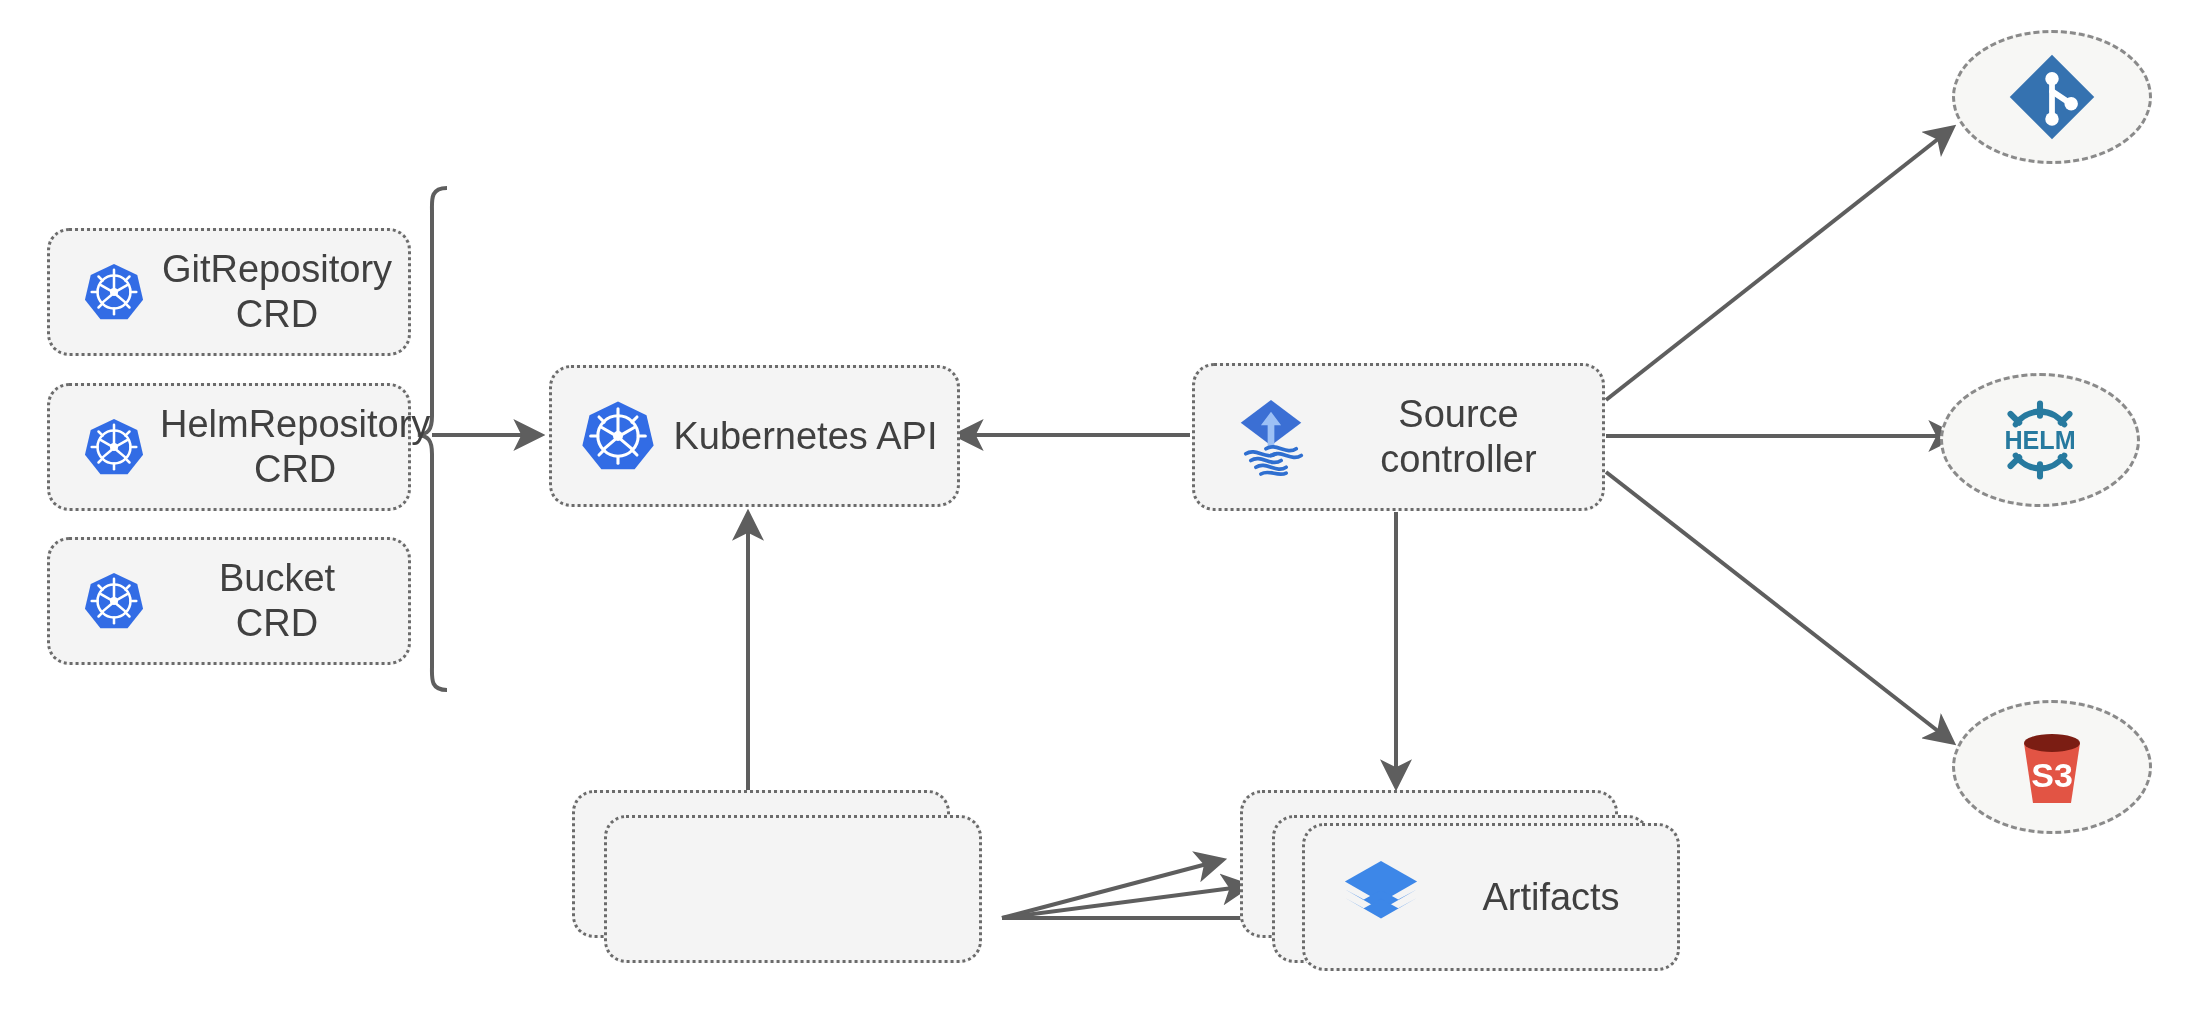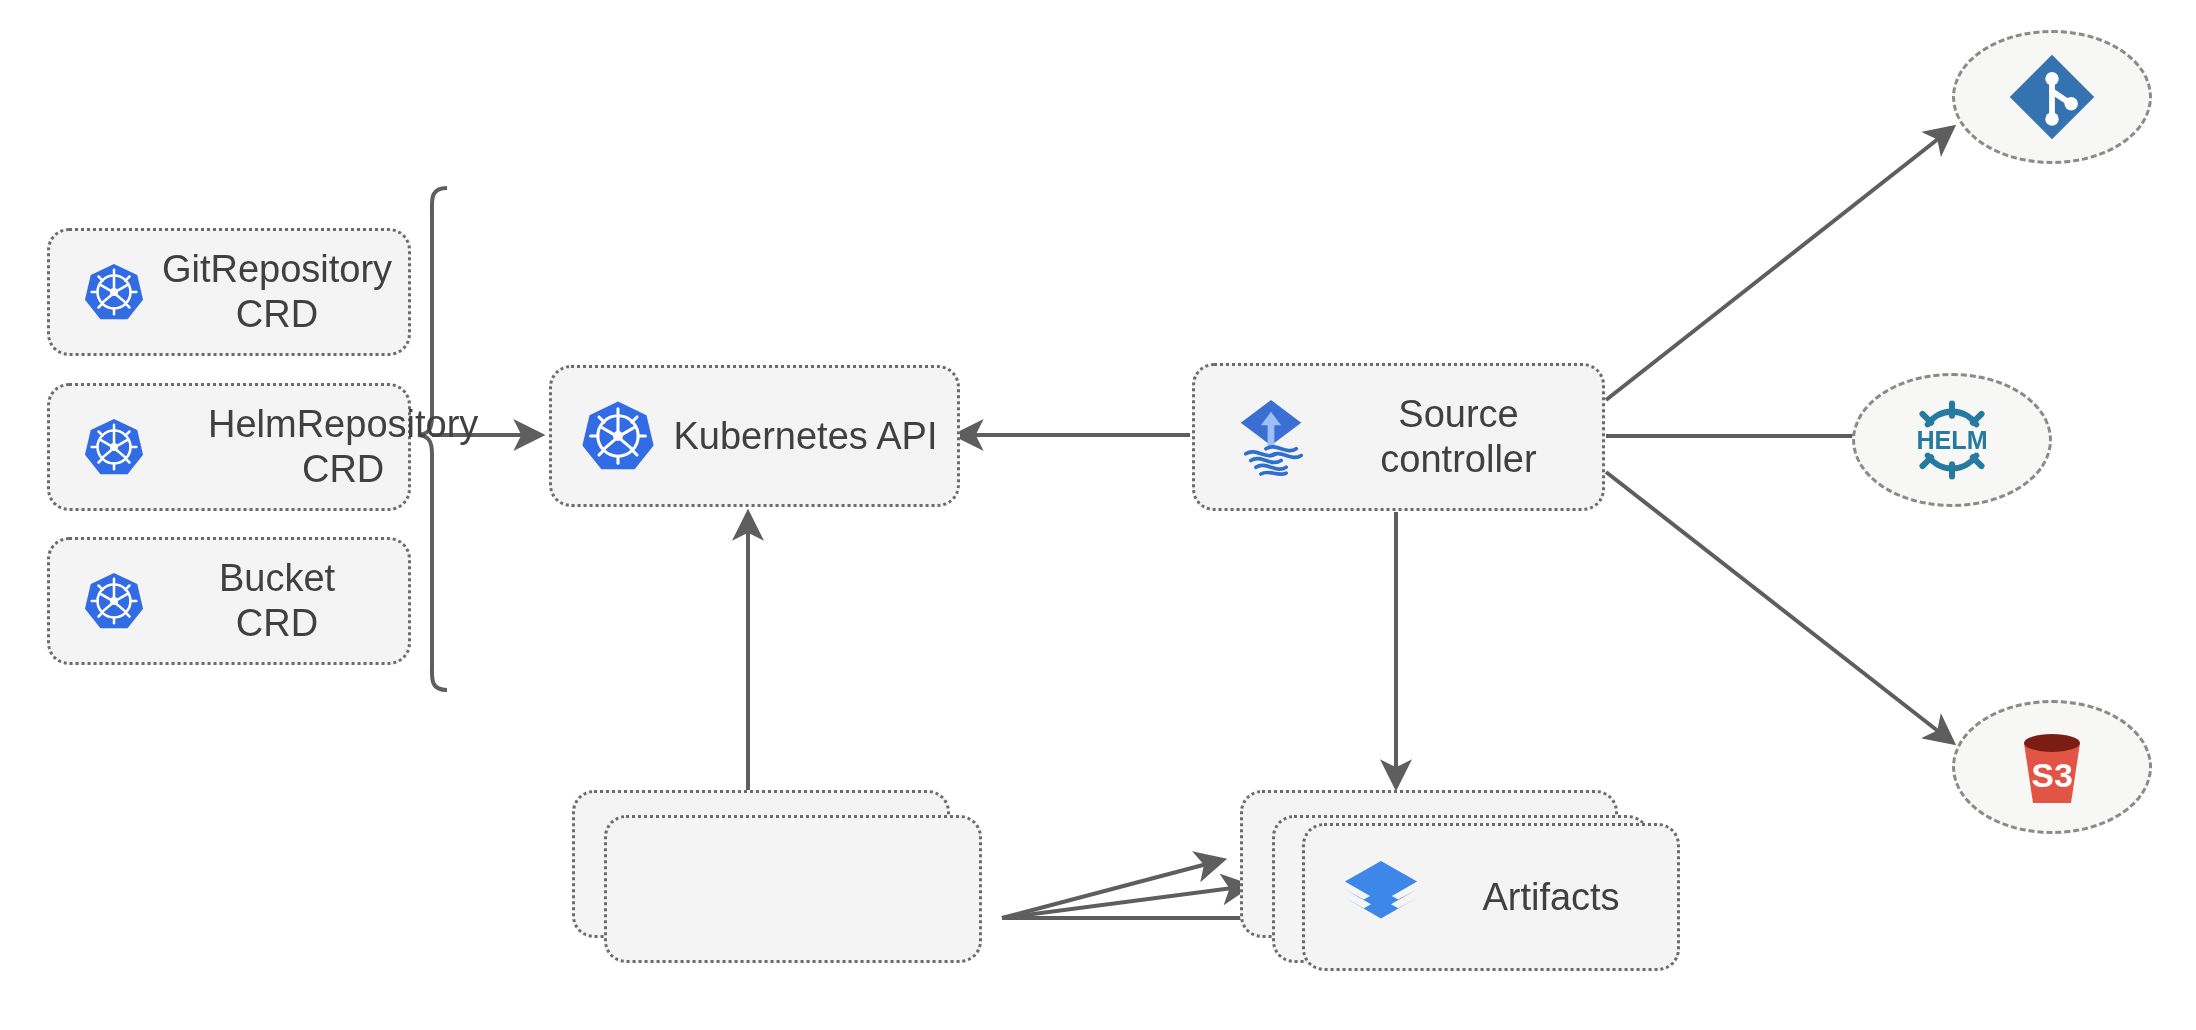--- a/index.html
+++ b/index.html
@@ -136,21 +136,21 @@
           <line x1="34.6" y1="35.1" x2="44" y2="43"></line>
           <line x1="29.4" y1="35.1" x2="20" y2="43"></line>
           <line x1="28.4" y1="30.6" x2="18" y2="24.6"></line>
         </g>
       </svg>
     </span>
     <span class="label">GitRepository
 CRD</span>
   </div>
 
-  <div class="node" style="left:47px; top:383px; width:364px; height:128px;gap:48px;">
+  <div class="node" style="left:47px; top:383px; width:364px; height:128px;">
     <span class="icon-slot" style="width:92px; margin-left:18px;">
       <svg class="k8s-logo" width="62" height="62" viewBox="0 0 64 64">
         <path d="M32 3 L56 14.5 L62 40 L46 60 L18 60 L2 40 L8 14.5 Z" fill="#326ce5"></path>
         <g fill="none" stroke="#ffffff" stroke-width="2.6" stroke-linecap="round">
           <circle cx="32" cy="32" r="17"></circle>
           <circle cx="32" cy="32" r="4.2" fill="#ffffff" stroke="none"></circle>
           <line x1="32" y1="9" x2="32" y2="15"></line>
           <line x1="32" y1="49" x2="32" y2="55"></line>
           <line x1="9" y1="32" x2="15" y2="32"></line>
           <line x1="49" y1="32" x2="55" y2="32"></line>
@@ -266,21 +266,21 @@
           <line x1="50" y1="30" x2="50" y2="72"></line>
           <line x1="50" y1="44" x2="68" y2="56"></line>
         </g>
         <circle cx="50" cy="31" r="7" fill="#ffffff"></circle>
         <circle cx="50" cy="73" r="7" fill="#ffffff"></circle>
         <circle cx="70" cy="57" r="7" fill="#ffffff"></circle>
       </svg>
     </span>
   </div>
 
-  <div class="ellipse" style="left:1852px; top:373px; width:200px; height:134px;">
+  <div class="ellipse" style="left:1940px; top:373px; width:200px; height:134px;">
     <span>
       <svg class="helm-logo" width="104" height="104" viewBox="0 0 120 120">
         <g stroke="#277a9f" stroke-width="7" fill="none" stroke-linecap="round">
           <path d="M32 42 A 34 34 0 0 1 88 42"></path>
           <path d="M32 78 A 34 34 0 0 0 88 78"></path>
           <line x1="60" y1="18" x2="60" y2="32"></line>
           <line x1="60" y1="88" x2="60" y2="102"></line>
           <line x1="26" y1="30" x2="36" y2="40"></line>
           <line x1="84" y1="80" x2="94" y2="90"></line>
           <line x1="94" y1="30" x2="84" y2="40"></line>

